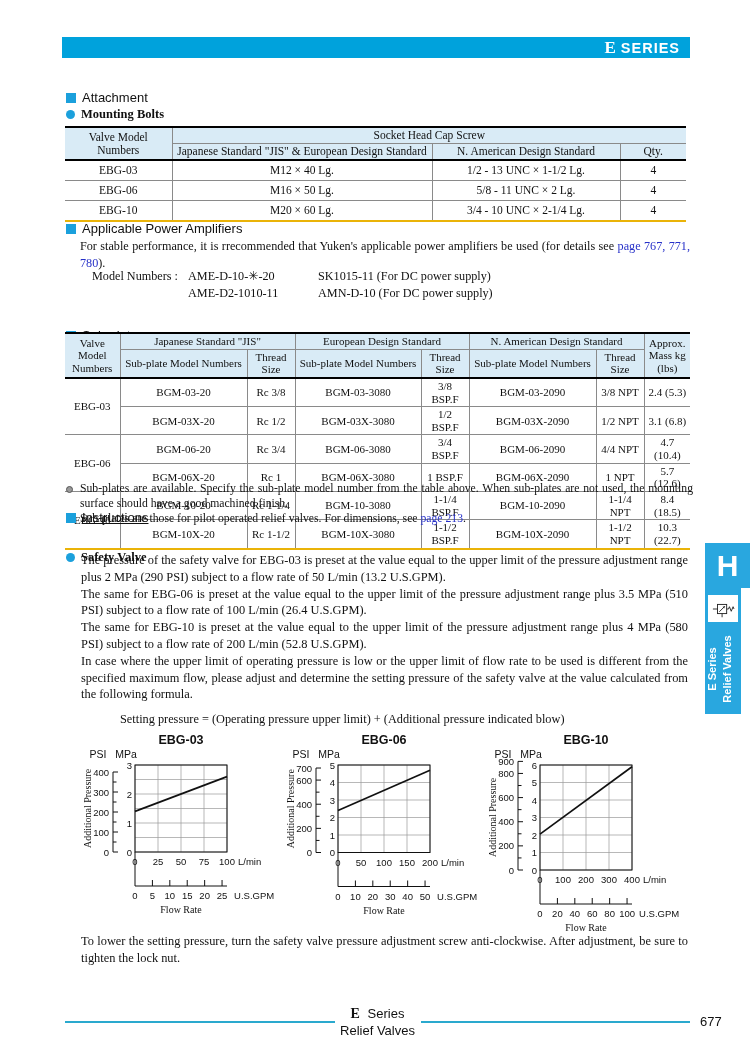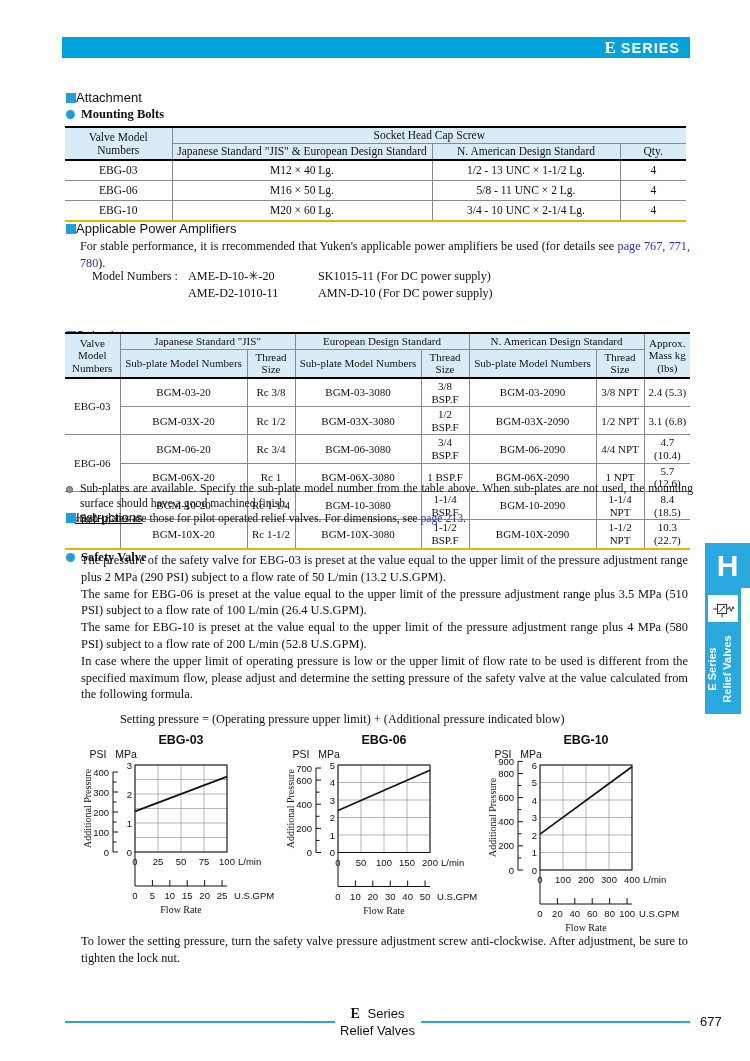--- a/index.html
+++ b/index.html
@@ -7,21 +7,21 @@
         font-family:"Liberation Serif",serif;color:#111;}
   .abs{position:absolute;}
 
   
   .banner{left:62px;top:37px;width:628px;height:21px;background:#00A2DC;color:#fff;
           display:flex;align-items:center;justify-content:flex-end;padding-right:10px;
           box-sizing:border-box;font:bold 14.5px "Liberation Sans",sans-serif;letter-spacing:1px;}
   .serif-e{font-family:"Liberation Serif",serif;font-weight:bold;font-size:17px;margin-right:4px;}
 
   
-  .sq-head{display:flex;align-items:center;font:13px "Liberation Sans",sans-serif;}
+  .sq-head{display:flex;align-items:center;gap:6px;font:13px "Liberation Sans",sans-serif;}
   .sq{width:10px;height:10px;background:#1BA0DC;flex:0 0 auto;}
   .rnd-head{display:flex;align-items:center;gap:6px;font-weight:bold;font-size:12.5px;}
   .rnd{width:9px;height:9px;border-radius:50%;background:#1BA0DC;flex:0 0 auto;}
 
   
   table{border-collapse:collapse;table-layout:fixed;}
   .dtable{border-top:2px solid #000;border-bottom:2px solid #eab308;}
   .dtable th,.dtable td{border:1px solid #8a8a8a;text-align:center;font-weight:normal;
         padding:1px 2px;line-height:1.15;}
   .dtable thead th{background:#D9EBF6;}

